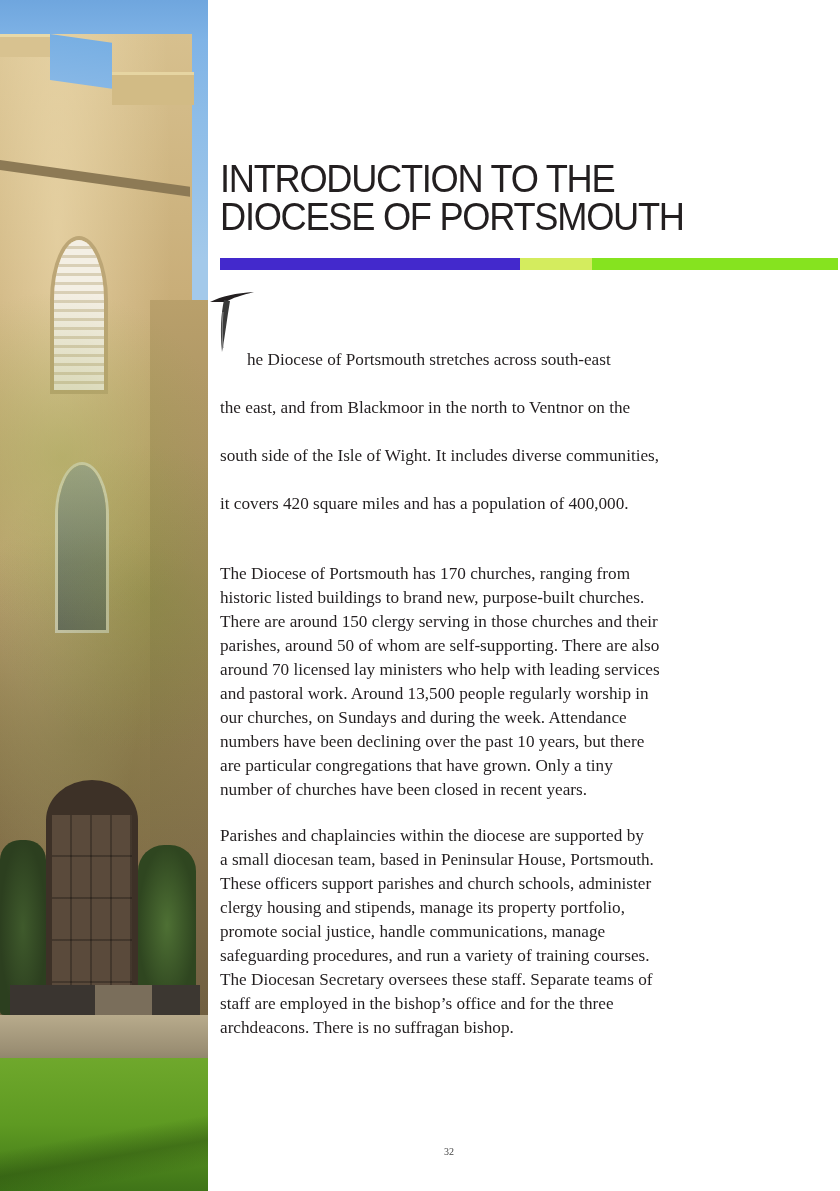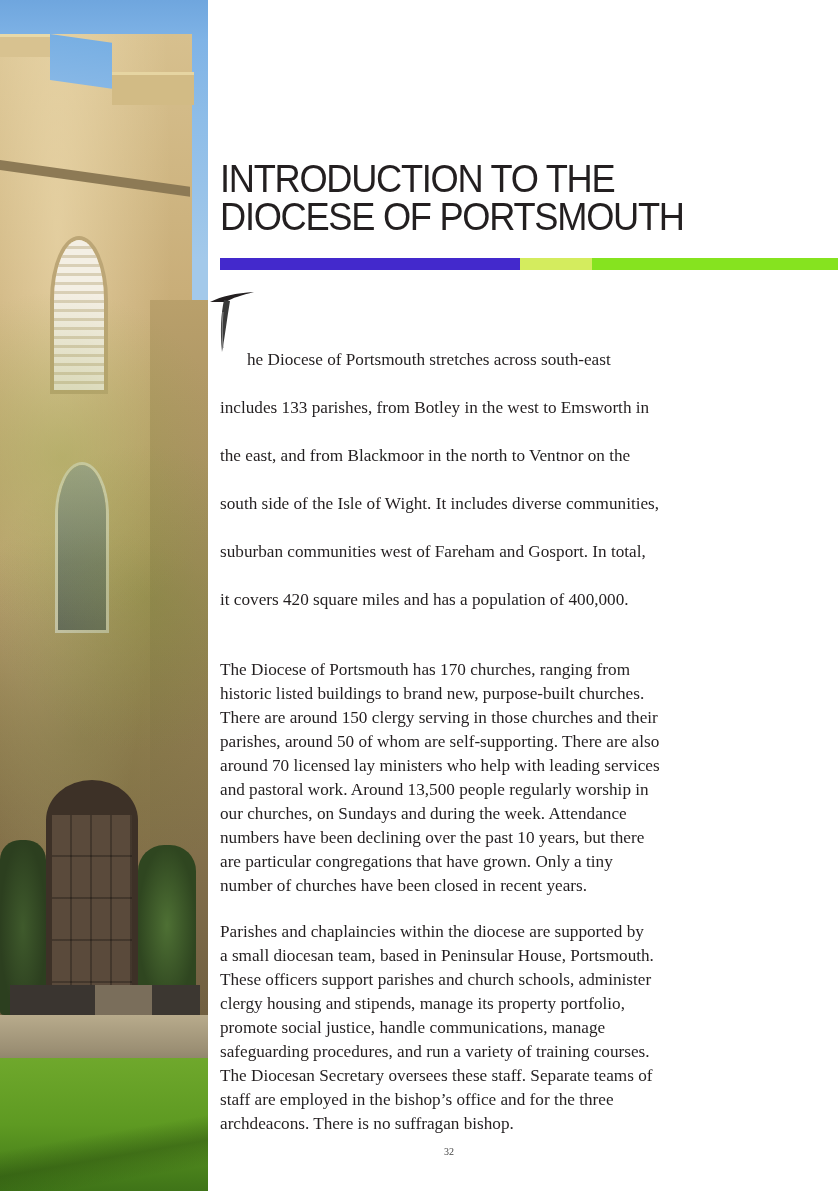--- a/index.html
+++ b/index.html
@@ -234,24 +234,22 @@
 <div class="rule seg-3" style="background: rgb(134, 227, 31);"></div>
 
 <div class="body-text">
   <p class="first-para dropcap-wrap">
     <svg class="dropcap" viewBox="0 0 48 62" aria-label="T">
       <path d="M2 10 C 14 4, 28 1, 46 0 C 34 3, 24 6, 18 10 Z" fill="#231f20"></path>
       <path d="M16 8 C 13 22, 12 38, 14 60 C 17 44, 19 26, 22 9 Z" fill="#3a3a3a"></path>
       <path d="M15 20 C 14 32, 14 44, 15 56" stroke="#8a8a8a" stroke-width="1" fill="none"></path>
     </svg>
     <span class="line-indent">he Diocese of Portsmouth stretches across south-east</span>
-    <span style="display:block">includes 133 parishes, from Botley in the west to Emsworth in</span>
     <span style="display:block">the east, and from Blackmoor in the north to Ventnor on the</span>
     <span style="display:block">south side of the Isle of Wight. It includes diverse communities,</span>
-    <span style="display:block">suburban communities west of Fareham and Gosport. In total,</span>
     <span style="display:block">it covers 420 square miles and has a population of 400,000.</span>
   </p>
   <p>The Diocese of Portsmouth has 170 churches, ranging from
 historic listed buildings to brand new, purpose-built churches.
 There are around 150 clergy serving in those churches and their
 parishes, around 50 of whom are self-supporting. There are also
 around 70 licensed lay ministers who help with leading services
 and pastoral work. Around 13,500 people regularly worship in
 our churches, on Sundays and during the week. Attendance
 numbers have been declining over the past 10 years, but there

